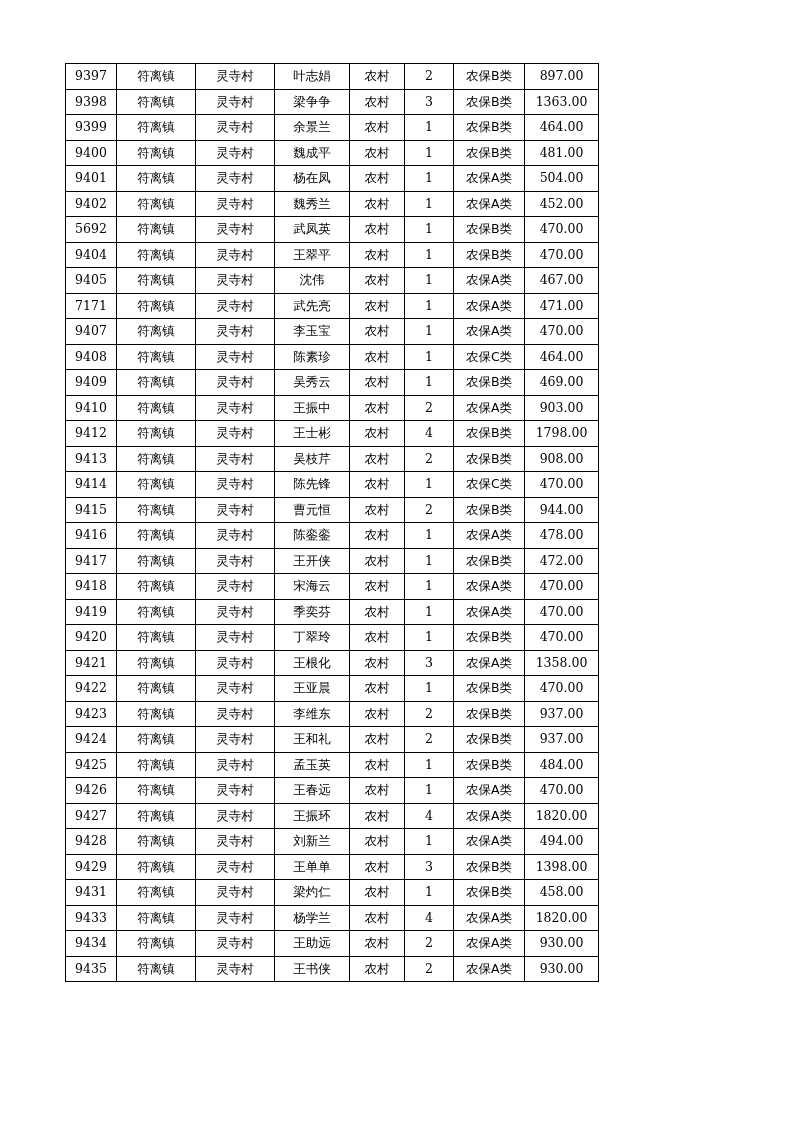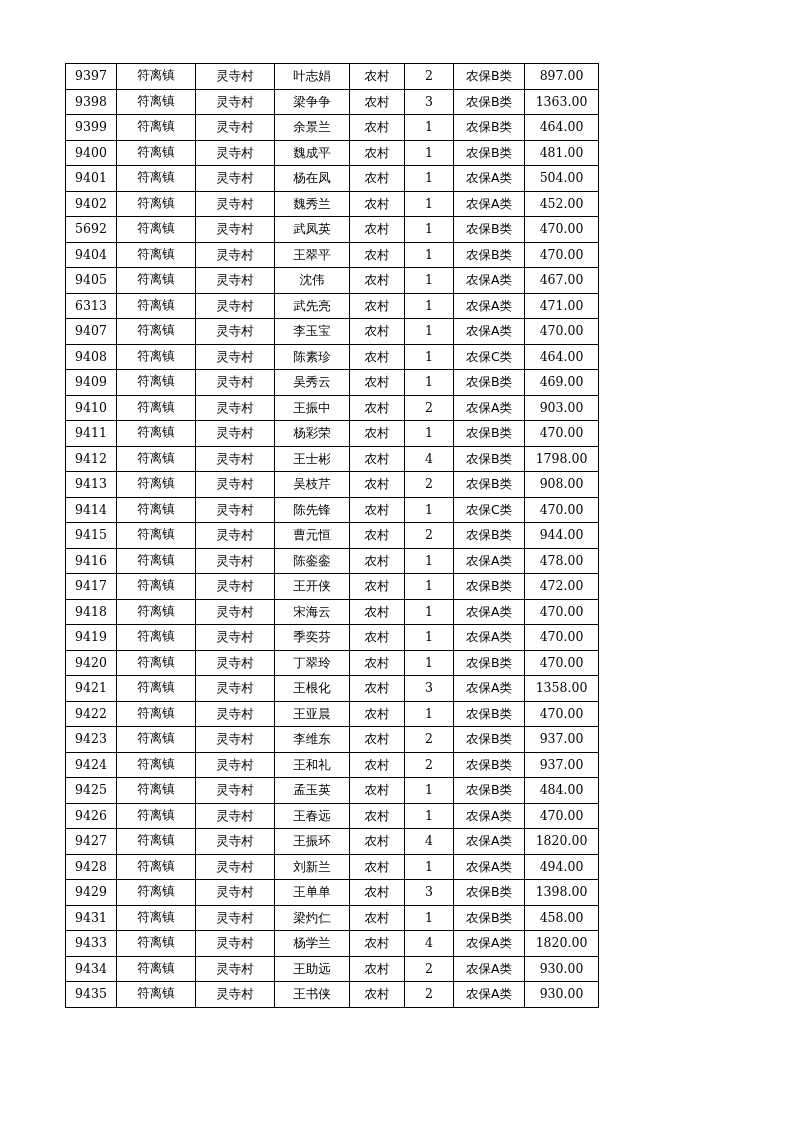--- a/index.html
+++ b/index.html
@@ -33,21 +33,21 @@
     height: 24.5px;
     padding: 0;
     text-align: center;
     vertical-align: middle;
     font-size: 12.5px;
     line-height: 24.5px;
     white-space: nowrap;
     overflow: hidden;
   }
   td.c-id     { width: 50px; }
-  td.c-town   { width: 78px; font-family: Liberation Mono, monospace; }
+  td.c-town   { width: 78px; }
   td.c-village{ width: 78px; }
   td.c-name   { width: 74px; }
   td.c-type   { width: 54px; }
   td.c-count  { width: 48px; }
   td.c-cat    { width: 70px; }
   td.c-amount { width: 73px; }
 
   td.num {
     font-family: "DejaVu Serif", "Liberation Serif", serif;
     font-size: 13px;
@@ -144,21 +144,21 @@
             <td class="c-id num">9405</td>
             <td class="c-town">符离镇</td>
             <td class="c-village">灵寺村</td>
             <td class="c-name">沈伟</td>
             <td class="c-type">农村</td>
             <td class="c-count num">1</td>
             <td class="c-cat">农保A类</td>
             <td class="c-amount num">467.00</td>
           </tr>
           <tr>
-            <td class="c-id num">6313</td>
+            <td class="c-id num">7171</td>
             <td class="c-town">符离镇</td>
             <td class="c-village">灵寺村</td>
             <td class="c-name">武先亮</td>
             <td class="c-type">农村</td>
             <td class="c-count num">1</td>
             <td class="c-cat">农保A类</td>
             <td class="c-amount num">471.00</td>
           </tr>
           <tr>
             <td class="c-id num">9407</td>
@@ -192,30 +192,20 @@
           </tr>
           <tr>
             <td class="c-id num">9410</td>
             <td class="c-town">符离镇</td>
             <td class="c-village">灵寺村</td>
             <td class="c-name">王振中</td>
             <td class="c-type">农村</td>
             <td class="c-count num">2</td>
             <td class="c-cat">农保A类</td>
             <td class="c-amount num">903.00</td>
-          </tr>
-          <tr>
-            <td class="c-id num">9411</td>
-            <td class="c-town">符离镇</td>
-            <td class="c-village">灵寺村</td>
-            <td class="c-name">杨彩荣</td>
-            <td class="c-type">农村</td>
-            <td class="c-count num">1</td>
-            <td class="c-cat">农保B类</td>
-            <td class="c-amount num">470.00</td>
           </tr>
           <tr>
             <td class="c-id num">9412</td>
             <td class="c-town">符离镇</td>
             <td class="c-village">灵寺村</td>
             <td class="c-name">王士彬</td>
             <td class="c-type">农村</td>
             <td class="c-count num">4</td>
             <td class="c-cat">农保B类</td>
             <td class="c-amount num">1798.00</td>

